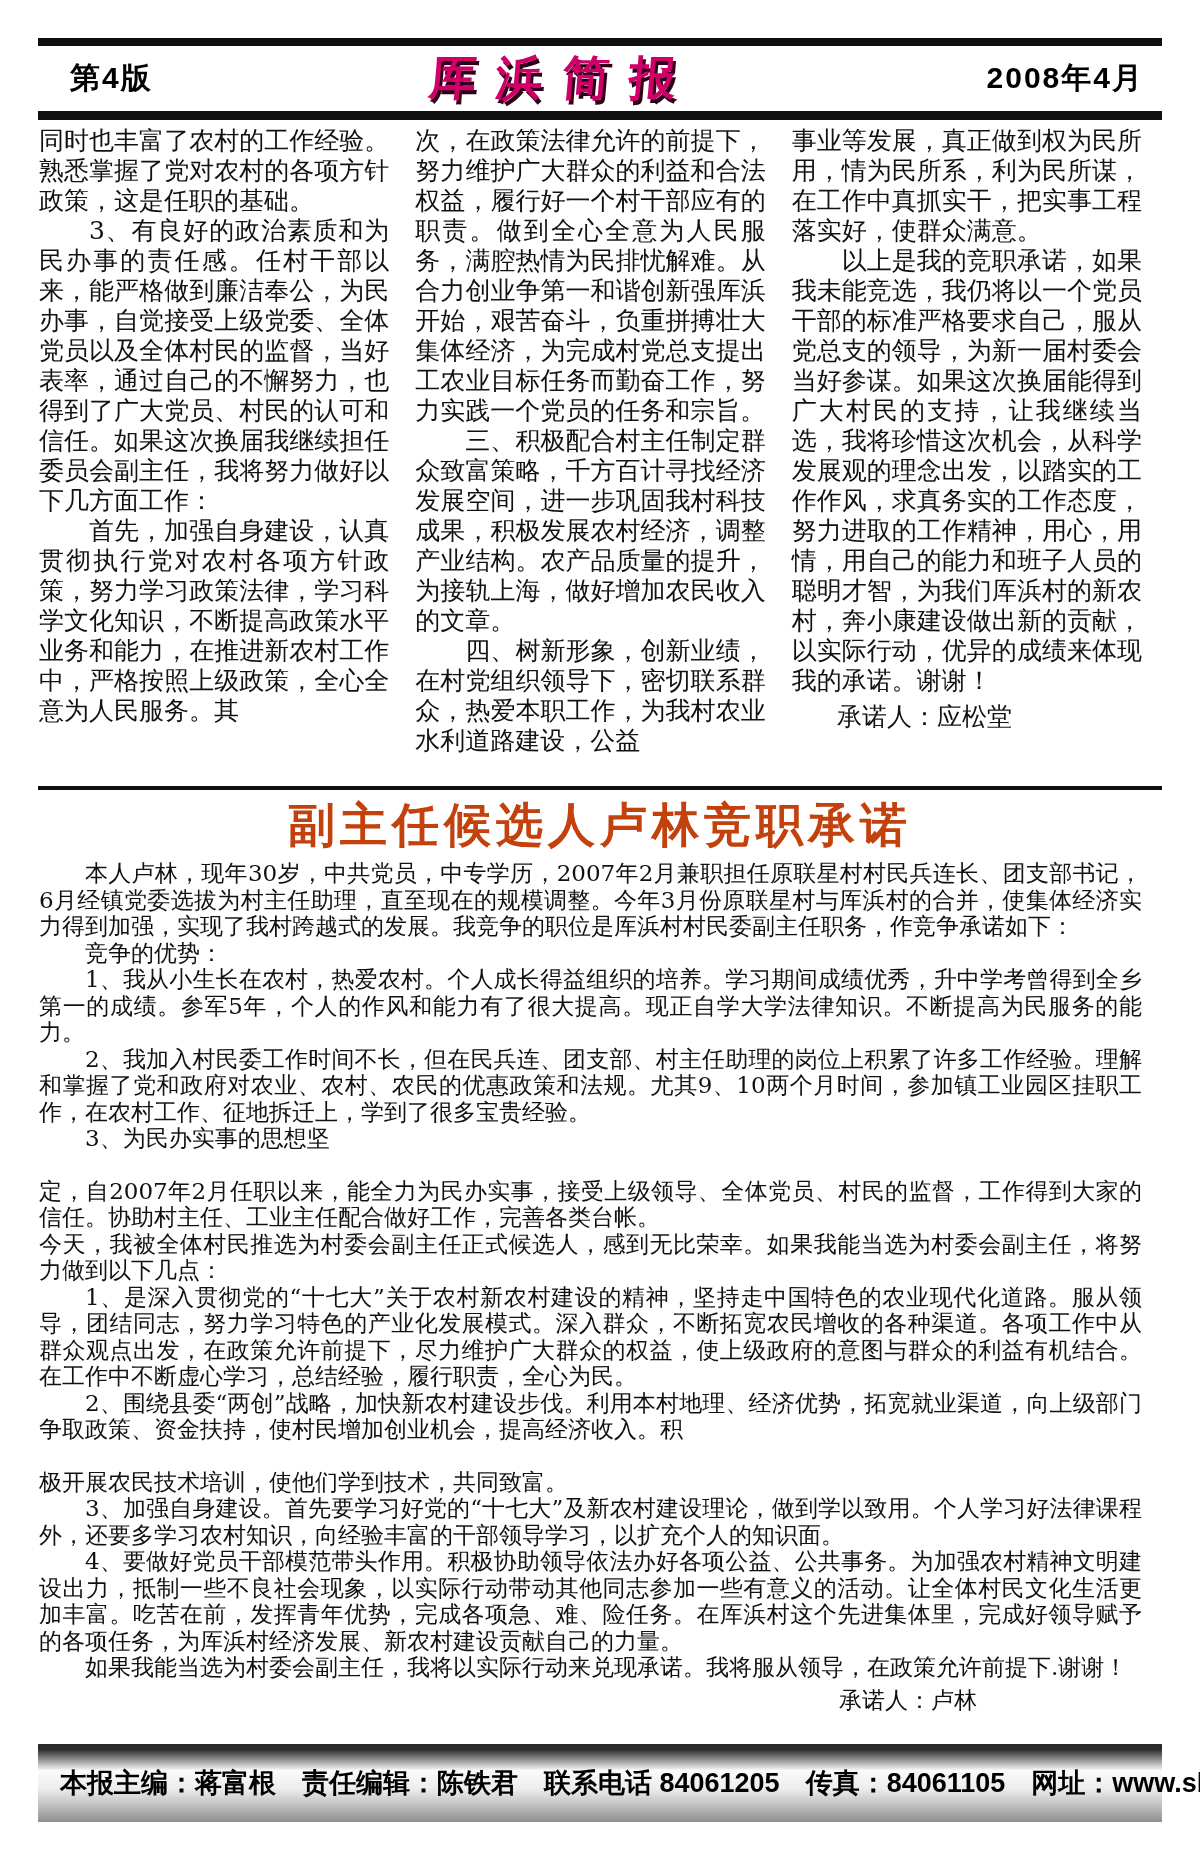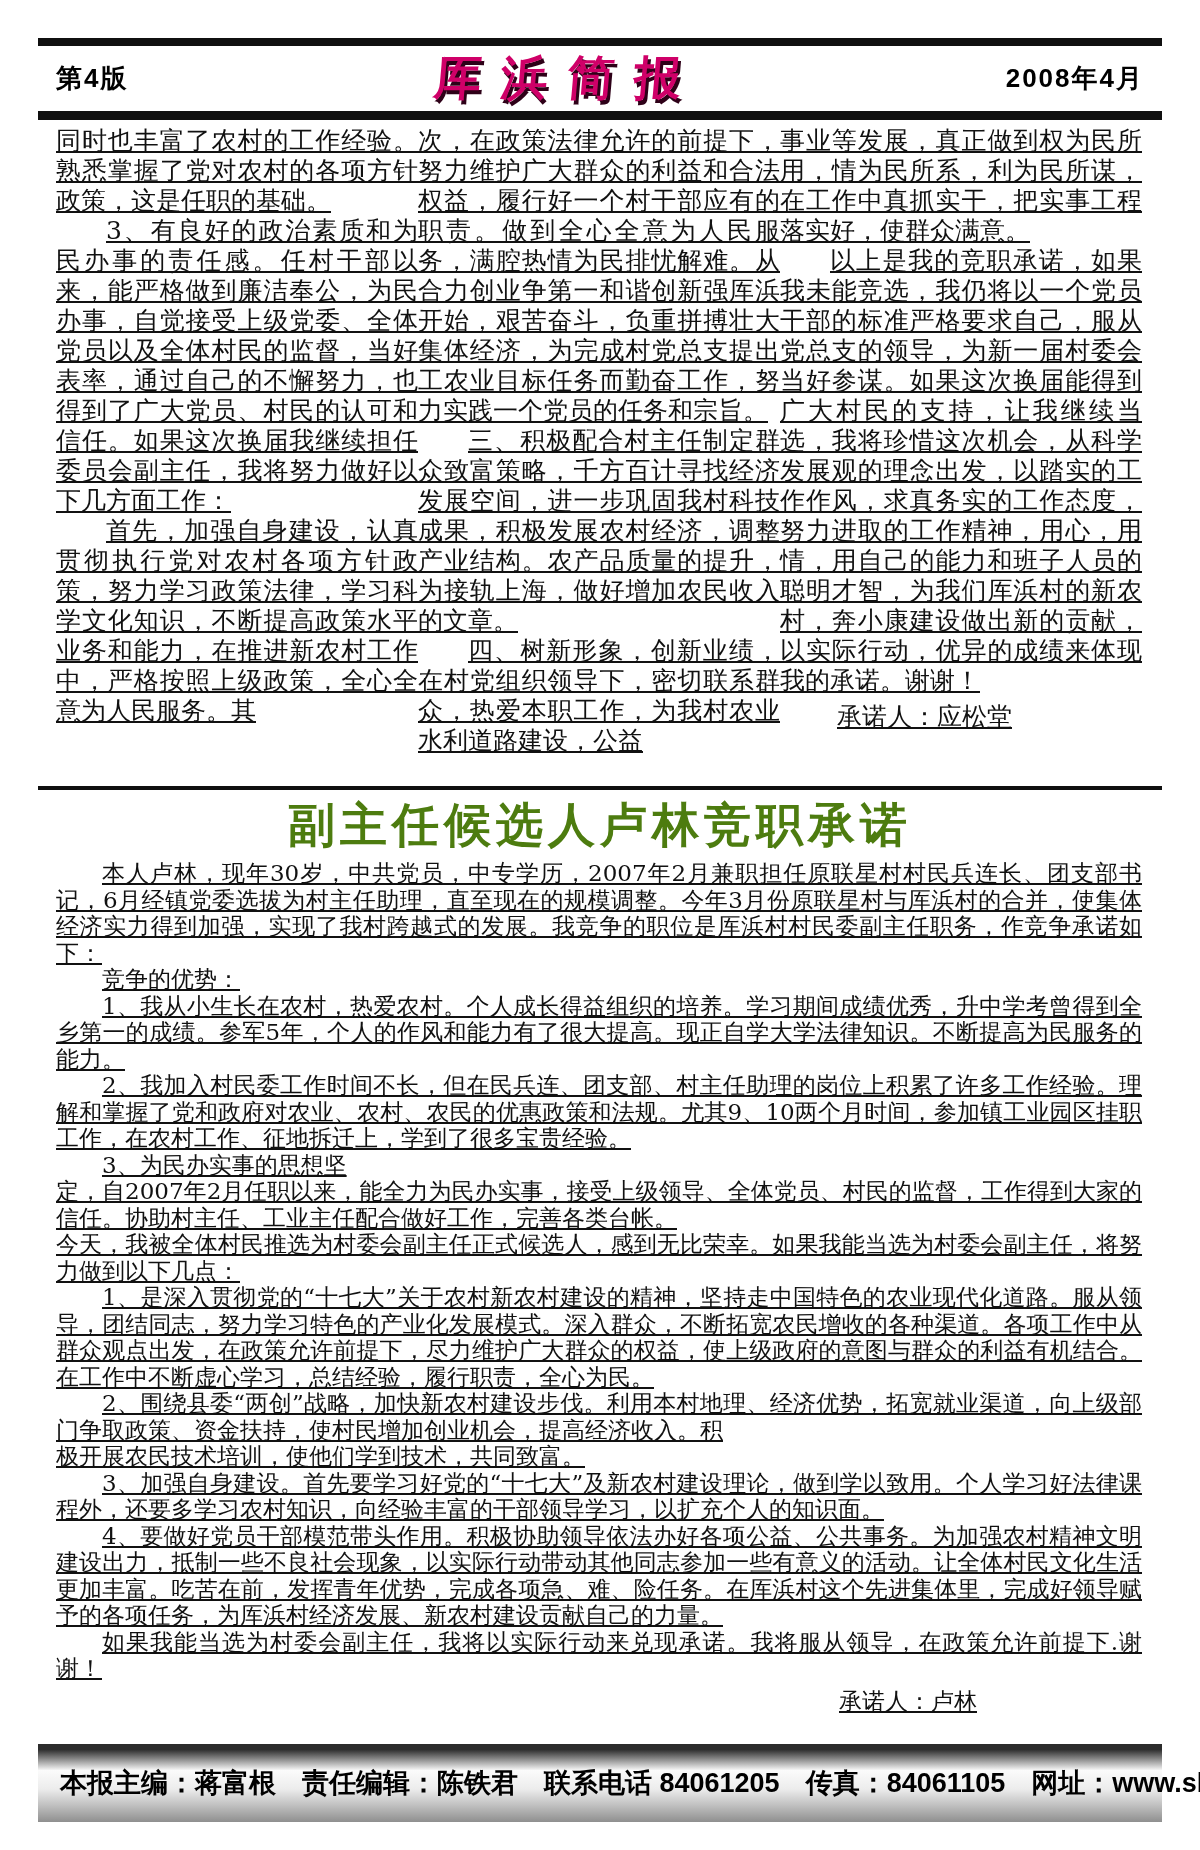--- a/index.html
+++ b/index.html
@@ -10,46 +10,46 @@
   }
   .rule{position:absolute;left:38px;right:38px;background:#101010;}
   .rule-top{top:38px;height:8px;}
   .rule-header{top:111px;height:9px;}
   .rule-mid{top:786px;height:4px;}
   .header-row{
     position:absolute;top:50px;left:56px;right:56px;height:56px;
     display:flex;align-items:center;justify-content:space-between;
   }
   .edition,.issue-date{
-    font-family:"Liberation Sans", sans-serif;font-weight:bold;font-size:26px;
-    letter-spacing:2px;color:#000;
+    font-family:"Liberation Sans", sans-serif;font-weight:bold;font-size:30px;
+    letter-spacing:2px;color:#000;margin-left:14px;
   }
   .masthead{
     font-size:47px;font-weight:bold;letter-spacing:0.42em;
     color:#cf0068;text-shadow:3px 4px 0 #2e0118;
     transform:skewX(-5deg);white-space:nowrap;
   }
   .cols{
-    position:absolute;left:56px;right:58px;
-    display:flex;text-decoration:underline;
+    position:absolute;left:39px;right:58px;
+    display:flex;gap:26px;
   }
   .cols .col{flex:1 1 0;min-width:0;}
   .top-cols{top:126px;}
   .top-cols .col{font-size:25px;line-height:30px;}
   .bottom-cols{top:860px;flex-direction:column;}
   .bottom-cols .col{font-size:23px;line-height:26.5px;}
   .col p{margin:0;text-align:justify;text-justify:inter-ideograph;word-break:break-all;}
   .col p.indent{text-indent:2em;}
   .col p.sig{text-align:right;text-indent:0;margin-top:6px;}
   .sig-top{padding-right:130px;}
   .sig-bottom{padding-right:165px;margin-top:4px;}
   .headline{
     position:absolute;top:794px;left:0;width:100%;text-align:center;
     font-family:"Liberation Sans", sans-serif;font-weight:900;
-    font-size:47px;letter-spacing:5px;color:#4d7c0f;white-space:nowrap;
+    font-size:47px;letter-spacing:5px;color:#c2410c;white-space:nowrap;
   }
   .footer-bar{
     position:absolute;left:38px;right:38px;top:1744px;height:78px;
     background:linear-gradient(180deg,#2c2c2c 0%,#2c2c2c 7%,#fbfbfb 34%,#ececec 58%,#bdbdbd 80%,#8f8f8f 100%);
     display:flex;align-items:center;
     font-family:"Liberation Sans", sans-serif;font-weight:bold;font-size:27px;color:#000;
     padding:0 12px 0 22px;box-sizing:border-box;white-space:nowrap;
   }
   .footer-bar span{margin-right:26px;}
   .footer-bar span:last-child{margin-right:0;}

